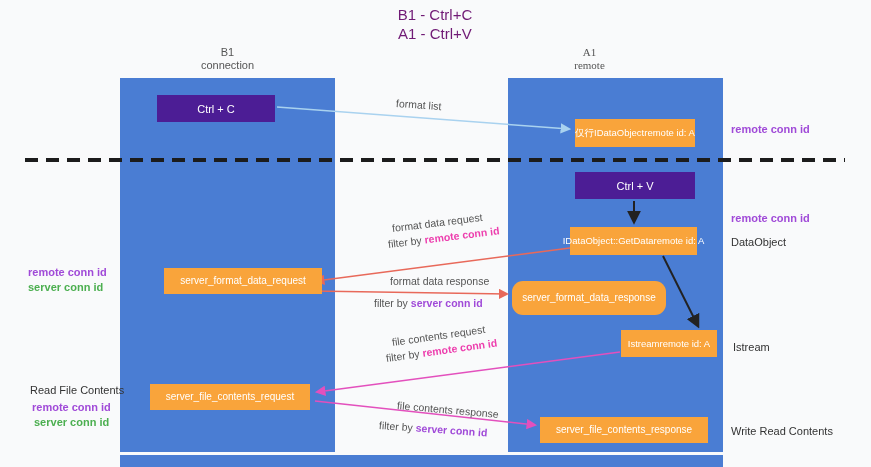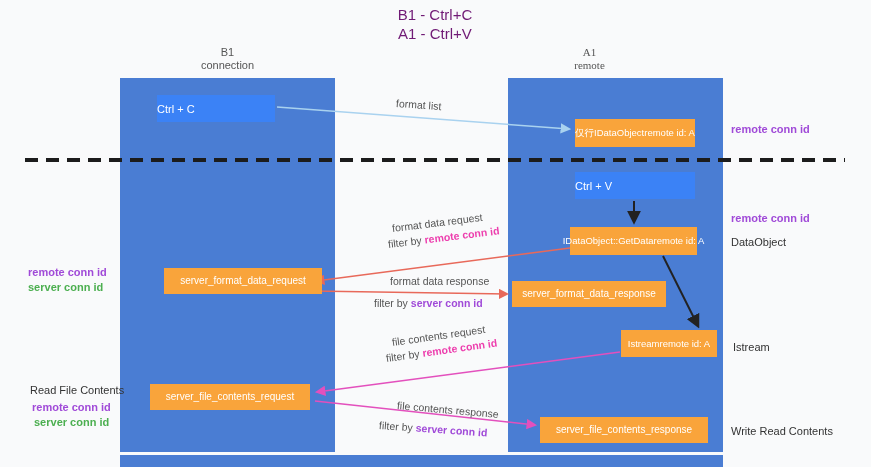--- a/index.html
+++ b/index.html
@@ -4,21 +4,21 @@
 <style>
   * { margin:0; padding:0; box-sizing:border-box; }
   body { font-family:"Liberation Sans", sans-serif; background:#ffffff; }
   .stage { position:relative; width:871px; height:467px; background:#f9fafb; overflow:hidden; }
   .abs { position:absolute; }
   .title { text-align:center; font-size:15px; color:#701a75; line-height:19px; z-index:6; }
   .hdr { text-align:center; font-size:11px; color:#555; line-height:13px; z-index:6; }
   .lane { background:#4a7dd3; z-index:1; }
   .dash { height:4px; z-index:3;
           background:repeating-linear-gradient(90deg,#1c1c1c 0 13px,transparent 13px 21px); }
-  .gbox { background:#3b82f6; color:#fff; display:flex; align-items:center; justify-content:flex-start;
+  .gbox { background:#4c1d95; color:#fff; display:flex; align-items:center; justify-content:center;
           font-size:11px; z-index:5; }
   .obox { background:#f9a43b; color:#fff; display:flex; flex-direction:row; align-items:center;
           justify-content:center; font-size:10px; line-height:12px; text-align:center;
           white-space:nowrap; z-index:5; }
   .obox.two { font-size:9.5px; line-height:12px; }
   .lbl { font-size:10.5px; color:#555; white-space:nowrap; transform-origin:left center; z-index:6; }
   .lbl .pre { margin-right:3px; }
   .side { font-size:11px; color:#333; white-space:nowrap; z-index:6; }
   .purple { color:#a04ad8; font-weight:bold; }
   .greentx { color:#4caf50; font-weight:bold; }
@@ -85,21 +85,21 @@
     <div>仅行IDataObject</div>
     <div>remote id: A</div>
   </div>
   <div class="abs obox two" style="left:570px; top:227px; width:127px; height:28px;">
     <div>IDataObject::GetData</div>
     <div>remote id: A</div>
   </div>
   <div class="abs obox" style="left:150px; top:268px; width:158px; height:26px;margin-left:14px;">
     <div>server_format_data_request</div>
   </div>
-  <div class="abs obox" style="left:512px; top:281px; width:154px; height:26px;">
+  <div class="abs obox" style="left:512px; top:281px; width:154px; height:34px;border-radius:11px;">
     <div>server_format_data_response</div>
   </div>
   <div class="abs obox two" style="left:621px; top:330px; width:96px; height:27px;">
     <div>Istream</div>
     <div>remote id: A</div>
   </div>
   <div class="abs obox" style="left:540px; top:417px; width:168px; height:26px;">
     <div>server_file_contents_response</div>
   </div>
   <div class="abs obox" style="left:150px; top:384px; width:160px; height:26px;">

